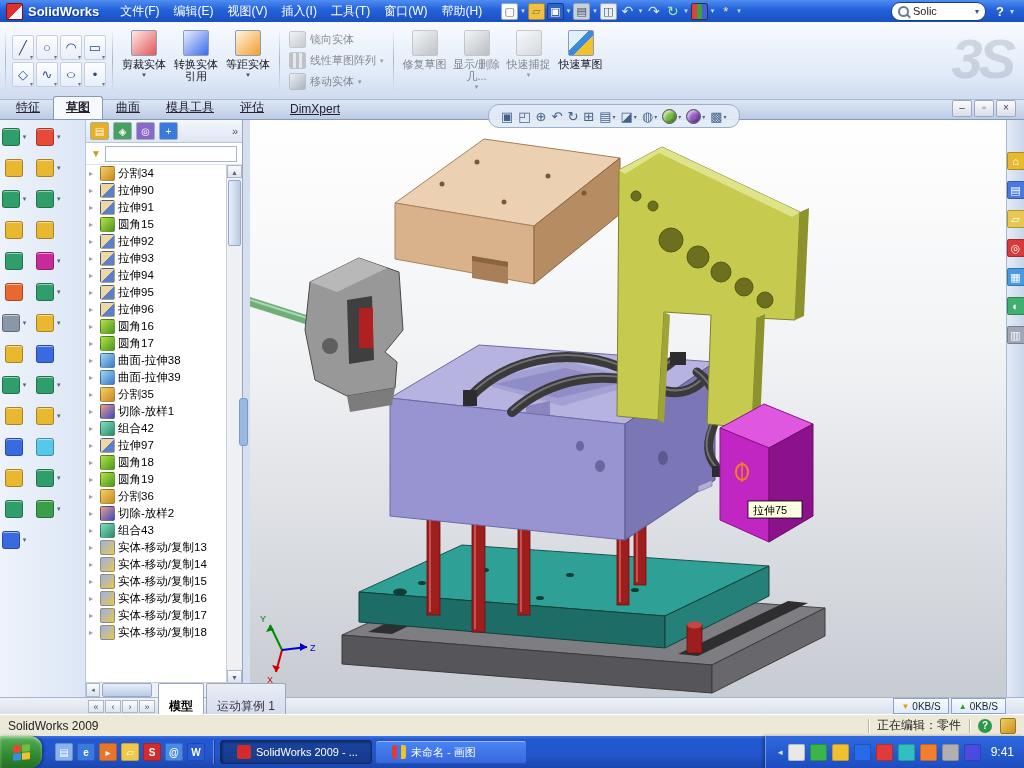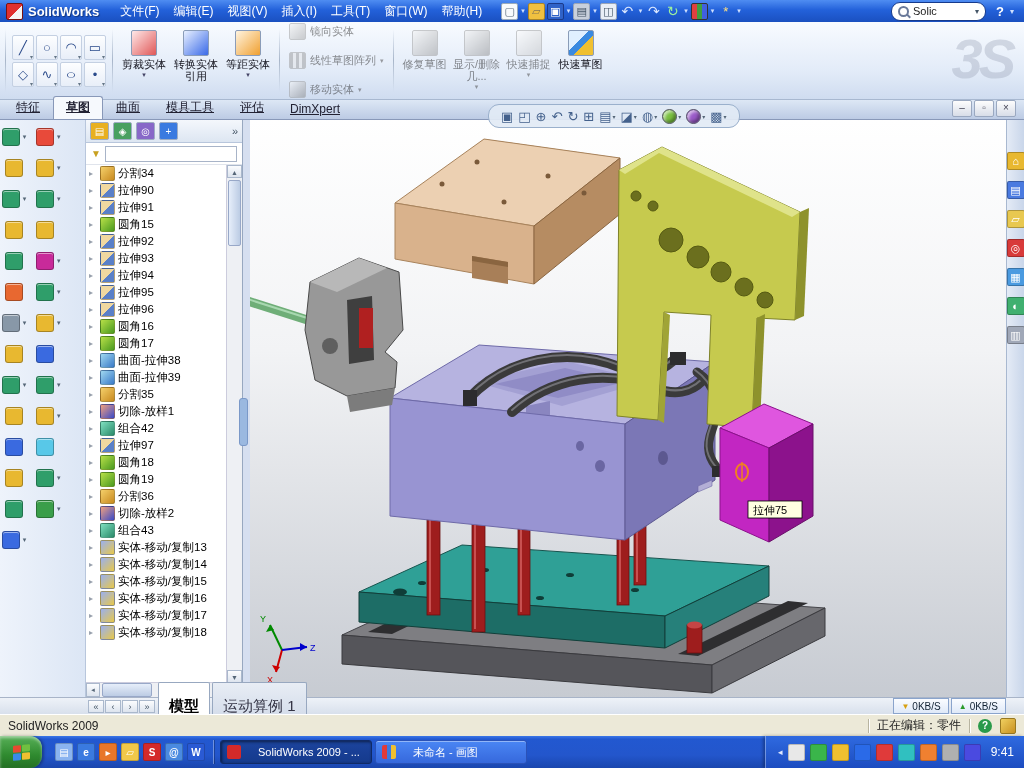--- a/index.html
+++ b/index.html
@@ -44,21 +44,21 @@
     padding:3px 1px 0;border-radius:3px;}
   .ric{width:24px;height:24px;border:1px solid #8a9cb8;border-radius:2px;margin-bottom:2px;flex:none;}
   .rlbl{font-size:11px;line-height:12px;text-align:center;color:#15151f;word-break:break-all;}
   .rarrow{font-size:7px;color:#446;margin-top:1px;}
   .disabled{filter:grayscale(1);opacity:.5;}
   #rb-entities{display:grid;grid-template-columns:repeat(4,22px);grid-auto-rows:25px;align-content:center;gap:2px;padding:0 2px;}
   .entbtn{position:relative;display:flex;align-items:center;justify-content: center;font-size:13px;color:#2a4a8a;
     border:1px solid #c4d0e2;border-radius:2px;background:linear-gradient(#fdfeff,#e8eef8);}
   .entbtn .eg.ellipse{display:inline-block;transform:scaleX(1.4);}
   .entbtn .ar{position:absolute;right:0;bottom:-1px;font-size:6px;color:#678;}
-  #rb-stack{display:flex;flex-direction:column;justify-content:center;gap:12px;padding:0 3px;}
+  #rb-stack{display:flex;flex-direction:column;justify-content:center;gap:4px;padding:0 3px;}
   .sbtn{display:flex;align-items:center;gap:4px;font-size:11px;color:#222;height:17px;padding:0 2px;}
   .sic{width:15px;height:15px;border:1px solid #99a;border-radius:2px;flex:none;}
   .ic-sketch{background:linear-gradient(45deg,#dce8fa 40%,#d4a017 40% 58%,#dce8fa 58%),#eaf2fc;}
   .ic-smartdim{background:linear-gradient(135deg,#fffbe8,#58b848);}
   .ic-trim{background:linear-gradient(135deg,#ffe8e8,#e05858);}
   .ic-convert{background:linear-gradient(135deg,#e8f0ff,#3a6ae8);}
   .ic-offset{background:linear-gradient(135deg,#fff4e0,#f0a030);}
   .ic-mirror{background:linear-gradient(135deg,#f0f0f0,#a0a0b8);}
   .ic-pattern{background:repeating-linear-gradient(90deg,#8898c8 0 3px,#dde4f2 3px 6px);}
   .ic-move{background:linear-gradient(135deg,#e8ffe8,#4a9a4a);}
@@ -135,21 +135,21 @@
     background:linear-gradient(90deg,#e4ebf6,#c9d6ea);border-left:1px solid #a8b8d0;
     display:flex;flex-direction:column;align-items:center;padding-top:32px;gap:11px;}
   .tpi{width:16px;height:16px;border-radius:2px;display:flex;align-items:center;justify-content:center;
     font-size:11px;color:#fff;border:1px solid rgba(0,0,0,.25);}
   
   #docbar{position:absolute;left:0;top:697px;width:1024px;height:17px;box-sizing:border-box;
     background:linear-gradient(#eef2f8,#d8e0ec);border-top:1px solid #a8b4c8;
     display:flex;align-items:center;padding-left:88px;}
   .dnav{width:16px;height:13px;font-size:9px;color:#456;text-align:center;line-height:12px;
     background:linear-gradient(#fbfcfe,#dde4ee);border:1px solid #aab8cc;margin-right:1px;box-sizing:border-box;}
-  .dtab{padding:14px 10px;font-size:15px;border:1px solid #98a8c0;border-bottom:none;margin-left:2px;border-radius:2px 2px 0 0;}
+  .dtab{padding:14px 10px;font-size:12px;border:1px solid #98a8c0;border-bottom:none;margin-left:2px;border-radius:2px 2px 0 0;}
   .dtab.active{background:#fff;font-weight:bold;}
   .dtab.inactive{background:linear-gradient(#e8edf5,#ccd6e6);color:#334;}
   #netbadges{margin-left:auto;display:flex;gap:2px;margin-right:18px;}
   .netb{display:flex;align-items:center;gap:3px;background:linear-gradient(#fafcff,#dfe9f8);
     border:1px solid #8aa4cc;padding:0 7px;height:14px;font-size:10px;color:#123;}
   .net-down{color:#d8a010;font-size:8px;}
   .net-up{color:#2a9a2a;font-size:8px;}
   
   #statusbar{position:absolute;left:0;top:714px;width:1024px;height:22px;box-sizing:border-box;
     background:#ece9d8;border-top:1px solid #fff;display:flex;align-items:center;padding:0 8px;color:#222;}
@@ -164,21 +164,21 @@
   #startbtn{width:42px;height:32px;flex:none;border-radius:0 12px 12px 0;display:flex;align-items:center;justify-content:center;
     background:linear-gradient(180deg,#58b058,#2f8a2f 60%,#247024);box-shadow:inset 0 2px 3px rgba(255,255,255,.45),2px 0 3px rgba(0,0,0,.3);}
   .winflag{display:grid;grid-template-columns:8px 8px;grid-template-rows:7px 7px;gap:1px;transform:skewY(-6deg);}
   .winflag i{display:block;border-radius:1px;}
   .wf-r{background:#e84a30;} .wf-g{background:#70c040;} .wf-b{background:#3a8ae8;} .wf-y{background:#f0c030;}
   #quicklaunch{display:flex;align-items:center;gap:4px;padding:0 8px;height:24px;margin-left:5px;
     border-right:1px solid rgba(255,255,255,.35);box-shadow:1px 0 0 rgba(0,0,0,.25);}
   .qli{width:16px;height:16px;border-radius:2px;display:flex;align-items:center;justify-content:center;
     font-size:10px;font-weight:bold;color:#fff;border:1px solid rgba(0,0,0,.2);}
   #tasks{display:flex;gap:3px;padding:0 6px;flex:1;}
-  .taskbtn{width:152px;height:24px;border-radius:3px;display:flex;align-items:center;gap:17px;padding:0 6px;
+  .taskbtn{width:152px;height:24px;border-radius:3px;display:flex;align-items:center;gap:5px;padding:0 16px;
     font-size:11px;box-sizing:border-box;white-space:nowrap;overflow:hidden;}
   .taskbtn.active{background:linear-gradient(#1c449e,#153a8c);box-shadow:inset 1px 1px 3px rgba(0,0,0,.55);border:1px solid #102a66;}
   .taskbtn.inactive{background:linear-gradient(#4a86f4,#3668dc);box-shadow:inset 0 1px 0 rgba(255,255,255,.4);border:1px solid #2a52b8;}
   .tkic{width:14px;height:14px;border-radius:2px;flex:none;display:flex;align-items:center;justify-content:center;
     font-size:9px;font-weight:bold;color:#fff;}
   .tkic-sw{background:#d42a2a;}
   .tkic-paint{background:linear-gradient(90deg,#e03a3a 33%,#3a7ae0 33% 66%,#f0c030 66%);}
   #tray{display:flex;align-items:center;gap:5px;height:32px;padding:0 10px 0 12px;
     background:linear-gradient(180deg,#2f6ae0,#1c4cc0);border-left:1px solid rgba(255,255,255,.35);box-shadow:-2px 0 3px rgba(0,0,0,.3);}
   #tray-chevron{font-size:9px;color:#dfe8ff;}

